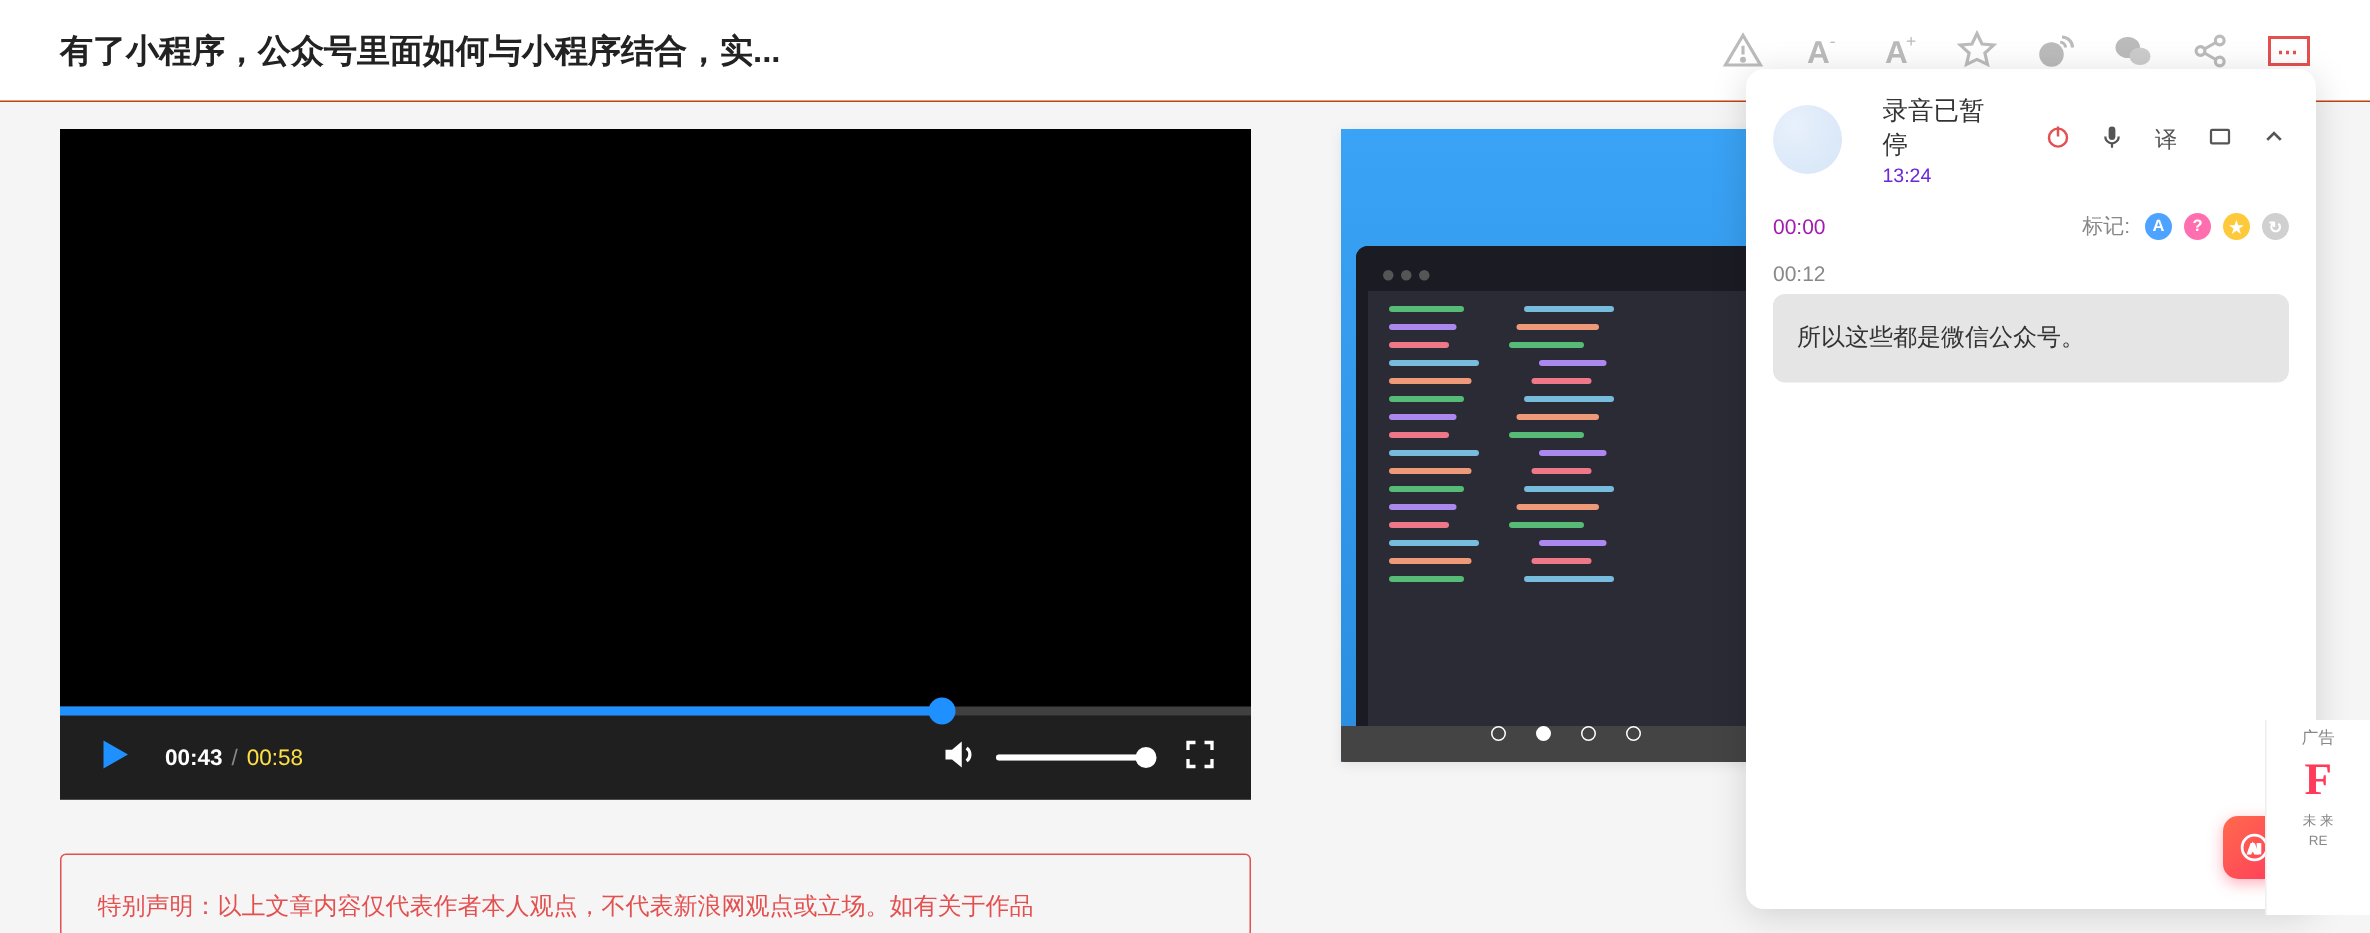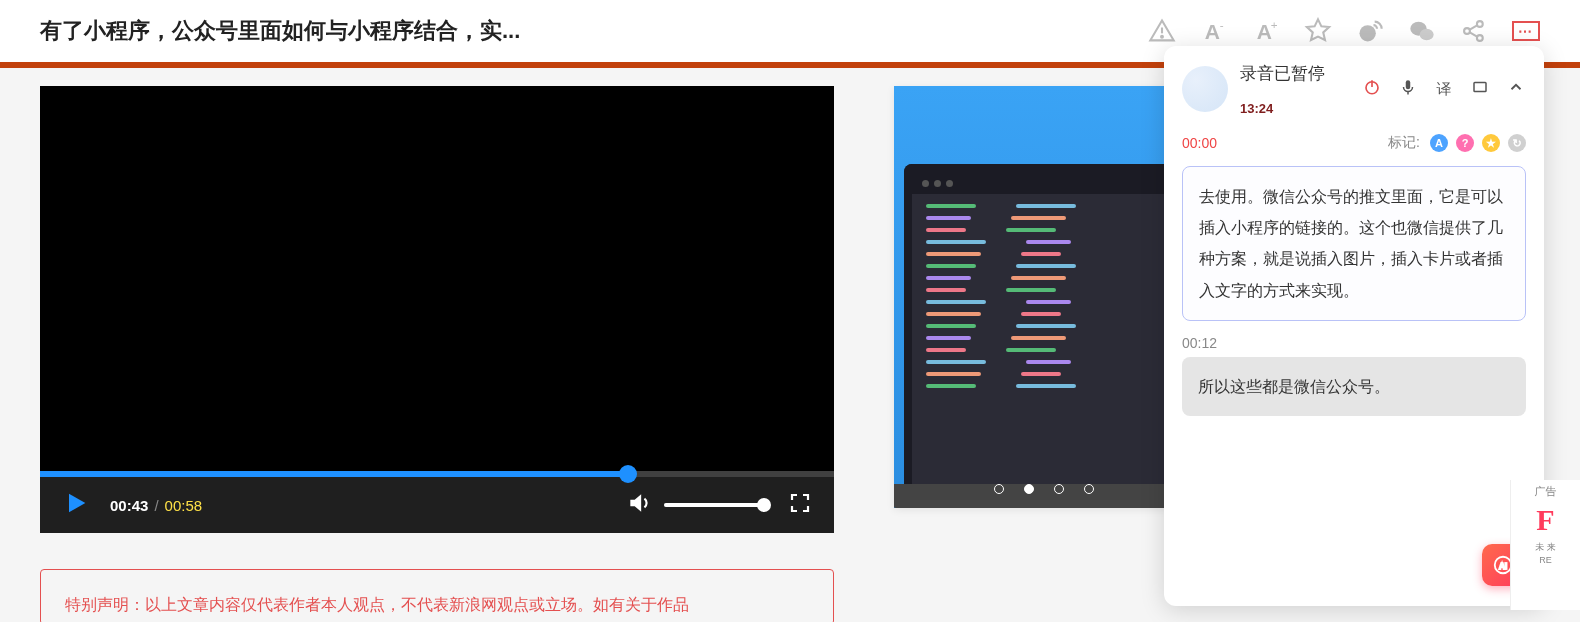--- a/index.html
+++ b/index.html
@@ -12,21 +12,21 @@
   position: relative;
 }
 
 
 .header {
   background: #fff;
   height: 68px;
   display: flex;
   align-items: center;
   padding: 0 40px;
-  border-bottom: 6px solid #c2410c;
+  border-bottom: 1px solid #c2410c;
 }
 .header-title {
   font-size: 22px;
   font-weight: 600;
   color: #222;
   flex: 1;
 }
 .header-icons {
   display: flex;
   gap: 24px;
@@ -246,48 +246,48 @@
   border-radius: 12px;
   box-shadow: 0 4px 24px rgba(0,0,0,0.15);
   display: flex;
   flex-direction: column;
   overflow: hidden;
 }
 .panel-header {
   display: flex;
   align-items: center;
   padding: 16px 18px 12px 18px;
-  gap: 12px;
+  gap: 27px;
 }
 .avatar-circle {
   width: 46px;
   height: 46px;
   border-radius: 50%;
   background: radial-gradient(circle at 30% 30%, #e8f0fb, #d5e5f7);
 }
 .panel-title-wrap { flex: 1; }
 .panel-title { font-size: 17px; color: #333; }
-.panel-time { font-size: 13px; color: #7f1d1d; margin-top: 16px; font-weight: bold; }
+.panel-time { font-size: 13px; color: #6d28d9; margin-top: 1px; }
 .panel-actions {
   display: flex;
   gap: 16px;
   align-items: center;
   color: #666;
 }
 .panel-actions .act { cursor: pointer; width: 20px; text-align: center; }
 .panel-actions .power { color: #e45050; }
 
 .panel-sub {
   display: flex;
   align-items: center;
   padding: 6px 18px 8px 18px;
   gap: 10px;
   font-size: 14px;
 }
-.panel-sub .ts { color: #ef4444; flex: 1; }
+.panel-sub .ts { color: #a21caf; flex: 1; }
 .panel-sub .label { color: #888; }
 .panel-sub .marks { display: flex; gap: 8px; }
 .mark-dot { width: 18px; height: 18px; border-radius: 50%; display: flex; align-items: center; justify-content: center; color: #fff; font-size: 11px; font-weight: bold; }
 .mark-a { background: #4da3ff; }
 .mark-q { background: #ff6fb0; }
 .mark-s { background: #ffc93c; }
 .mark-r { background: #d0d0d0; }
 
 .panel-body {
   padding: 6px 18px 18px 18px;
@@ -589,23 +589,20 @@
     <span class="marks">
       <span class="mark-dot mark-a">A</span>
       <span class="mark-dot mark-q">?</span>
       <span class="mark-dot mark-s">★</span>
       <span class="mark-dot mark-r">↻</span>
     </span>
   </div>
 
   <div class="panel-body">
     <div class="seg">
-      <div class="seg-card">去使用。微信公众号的推文里面，它是可以插入小程序的链接的。这个也微信提供了几种方案，就是说插入图片，插入卡片或者插入文字的方式来实现。</div>
-    </div>
-    <div class="seg">
       <div class="seg-ts">00:12</div>
       <div class="seg-card plain">所以这些都是微信公众号。</div>
     </div>
   </div>
 
   <div class="fab">
     <svg width="22" height="22" viewBox="0 0 24 24" fill="none" stroke="#fff" stroke-width="2">
         <circle cx="12" cy="12" r="9"></circle>
         <text x="12" y="16" text-anchor="middle" font-size="9" fill="#fff" font-weight="bold">AI</text>
       </svg>

